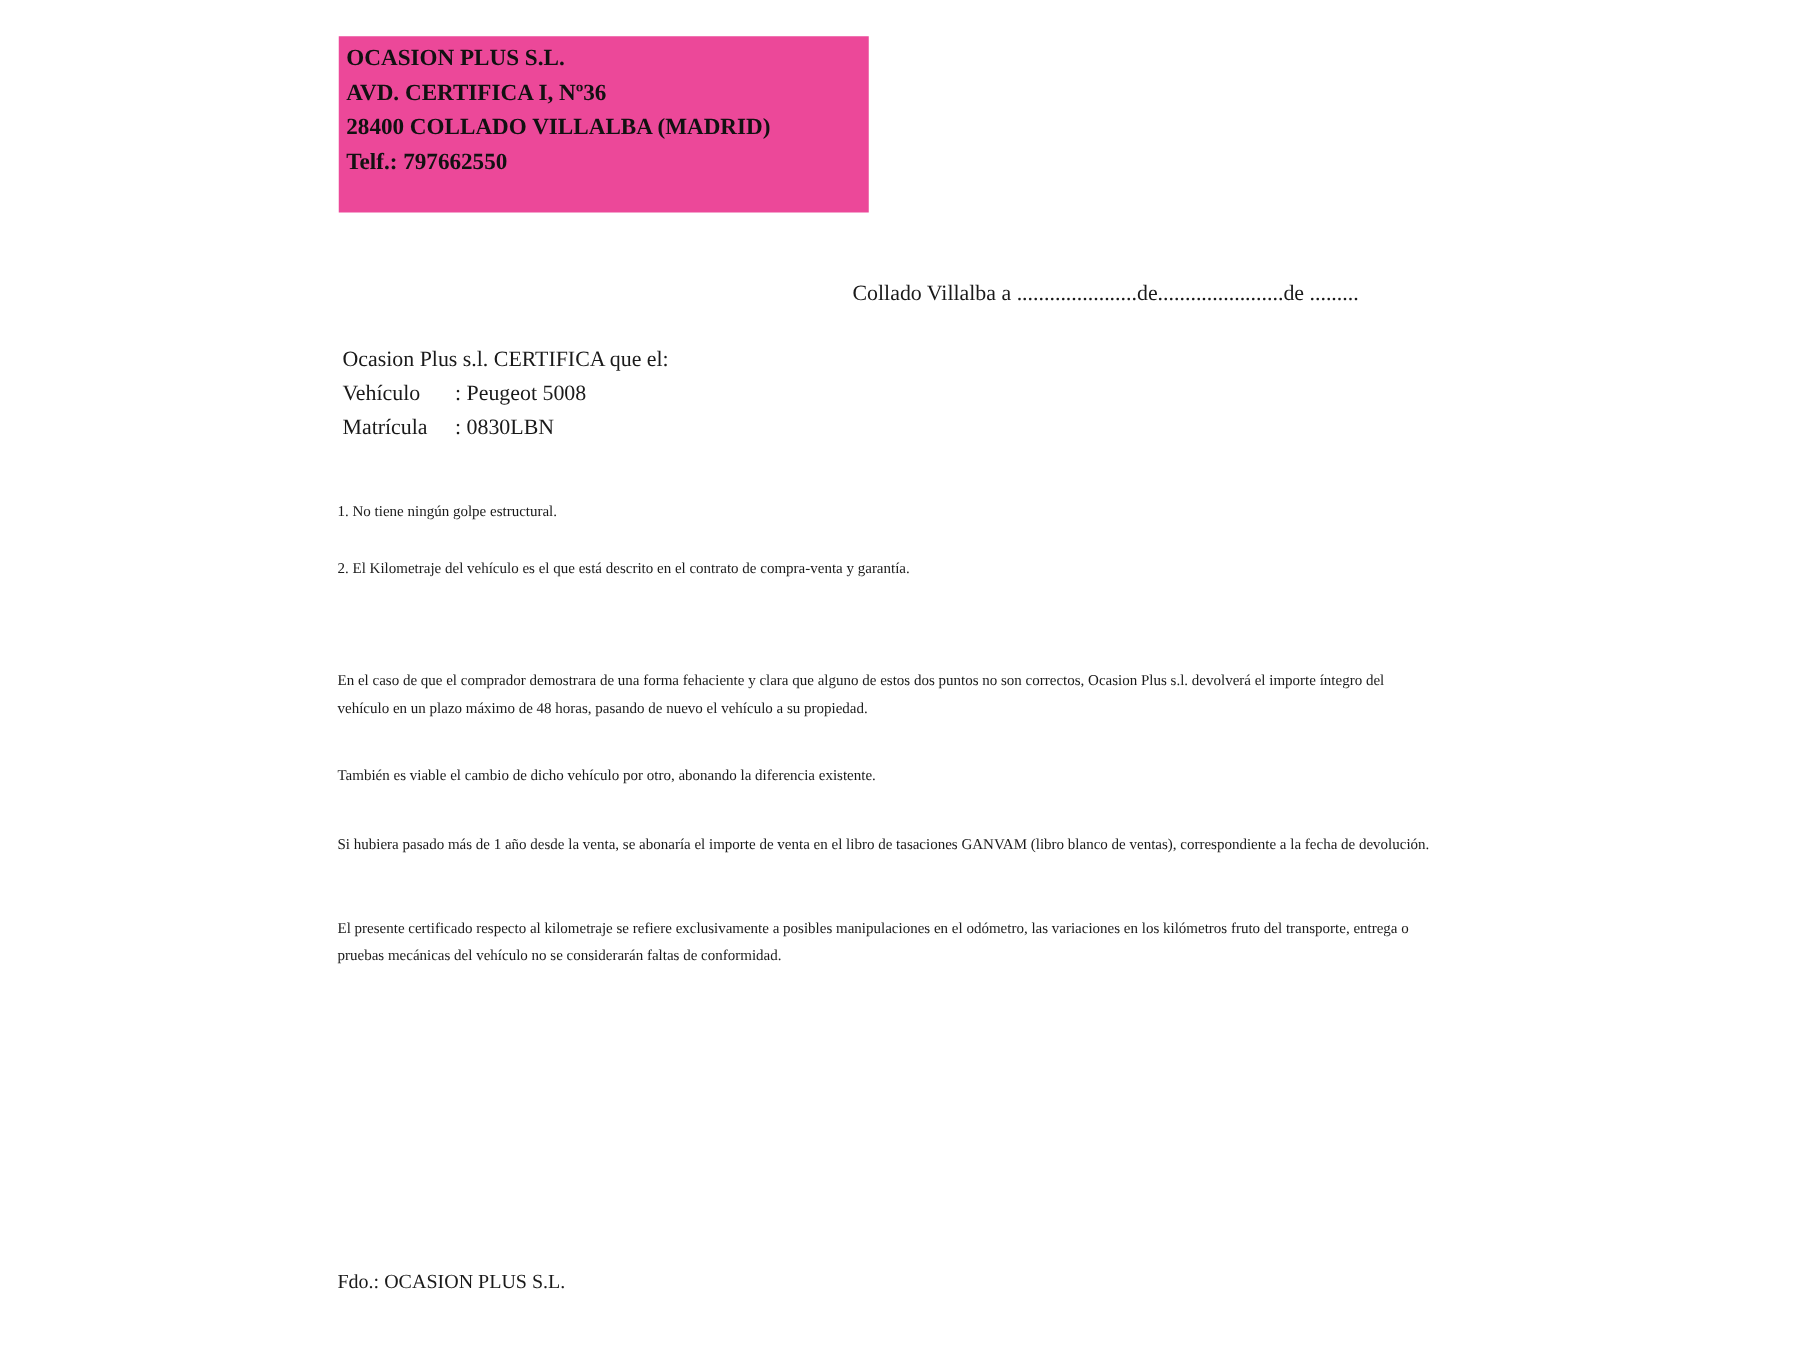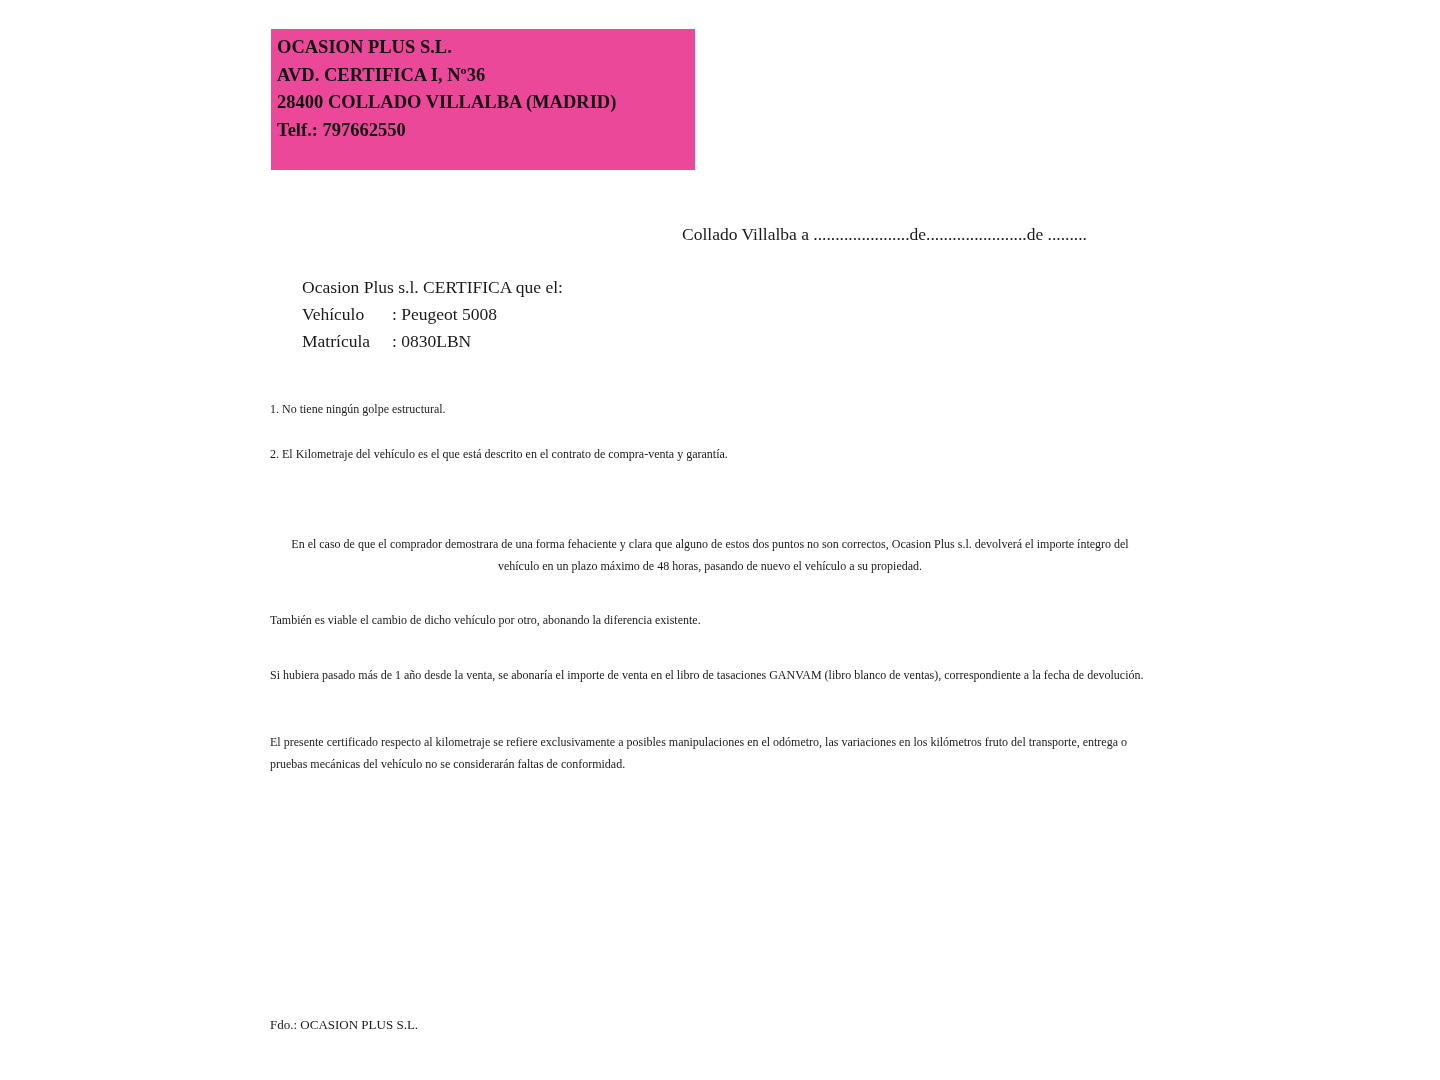--- a/index.html
+++ b/index.html
@@ -40,38 +40,38 @@
       white-space: nowrap;
       margin-left: 12px;
     }
     .cert-block {
       position: absolute;
       left: 274px;
       top: 274px;
       font-size: 17.5px;
       line-height: 27px;
     }
-    .cert-row { white-space: nowrap; margin-left: 28px; }
+    .cert-row { white-space: nowrap; }
     .field-label {
       display: inline-block;
       width: 90px;
     }
     .field-value { display: inline-block; }
     .para {
       position: absolute;
       left: 270px;
       width: 880px;
       font-size: 12px;
       line-height: 22px;
     }
     .signature {
       position: absolute;
       left: 270px;
       top: 1017px;
-      font-size: 13px;
+      font-size: 16px;
       white-space: nowrap;
     }
   </style>
 </head>
 <body>
 
 <div class="header-box">
   <div class="header-line">OCASION PLUS S.L.</div>
   <div class="header-line">AVD. CERTIFICA I, Nº36</div>
   <div class="header-line">28400 COLLADO VILLALBA (MADRID)</div>
@@ -86,18 +86,18 @@
     <span class="field-label">Vehículo</span><span class="field-value">: Peugeot 5008</span>
   </div>
   <div class="cert-row">
     <span class="field-label">Matrícula</span><span class="field-value">: 0830LBN</span>
   </div>
 </div>
 
 <div class="para" style="top: 398px;">1. No tiene ningún golpe estructural.</div>
 <div class="para" style="top: 443px;">2. El Kilometraje del vehículo es el que está descrito en el contrato de compra-venta y garantía.</div>
 
-<div class="para" style="top: 533px; text-align: center;">En el caso de que el comprador demostrara de una forma fehaciente y clara que alguno de estos dos puntos no son correctos, Ocasion Plus s.l. devolverá el importe íntegro del vehículo en un plazo máximo de 48 horas, pasando de nuevo el vehículo a su propiedad.</div>
+<div class="para" style="top: 533px;">En el caso de que el comprador demostrara de una forma fehaciente y clara que alguno de estos dos puntos no son correctos, Ocasion Plus s.l. devolverá el importe íntegro del vehículo en un plazo máximo de 48 horas, pasando de nuevo el vehículo a su propiedad.</div>
 <div class="para" style="top: 609px;">También es viable el cambio de dicho vehículo por otro, abonando la diferencia existente.</div>
 <div class="para" style="top: 664px;">Si hubiera pasado más de 1 año desde la venta, se abonaría el importe de venta en el libro de tasaciones GANVAM (libro blanco de ventas), correspondiente a la fecha de devolución.</div>
 <div class="para" style="top: 731px;">El presente certificado respecto al kilometraje se refiere exclusivamente a posibles manipulaciones en el odómetro, las variaciones en los kilómetros fruto del transporte, entrega o pruebas mecánicas del vehículo no se considerarán faltas de conformidad.</div>
 
 <div class="signature">Fdo.: OCASION PLUS S.L.</div>
 
 </body></html>

